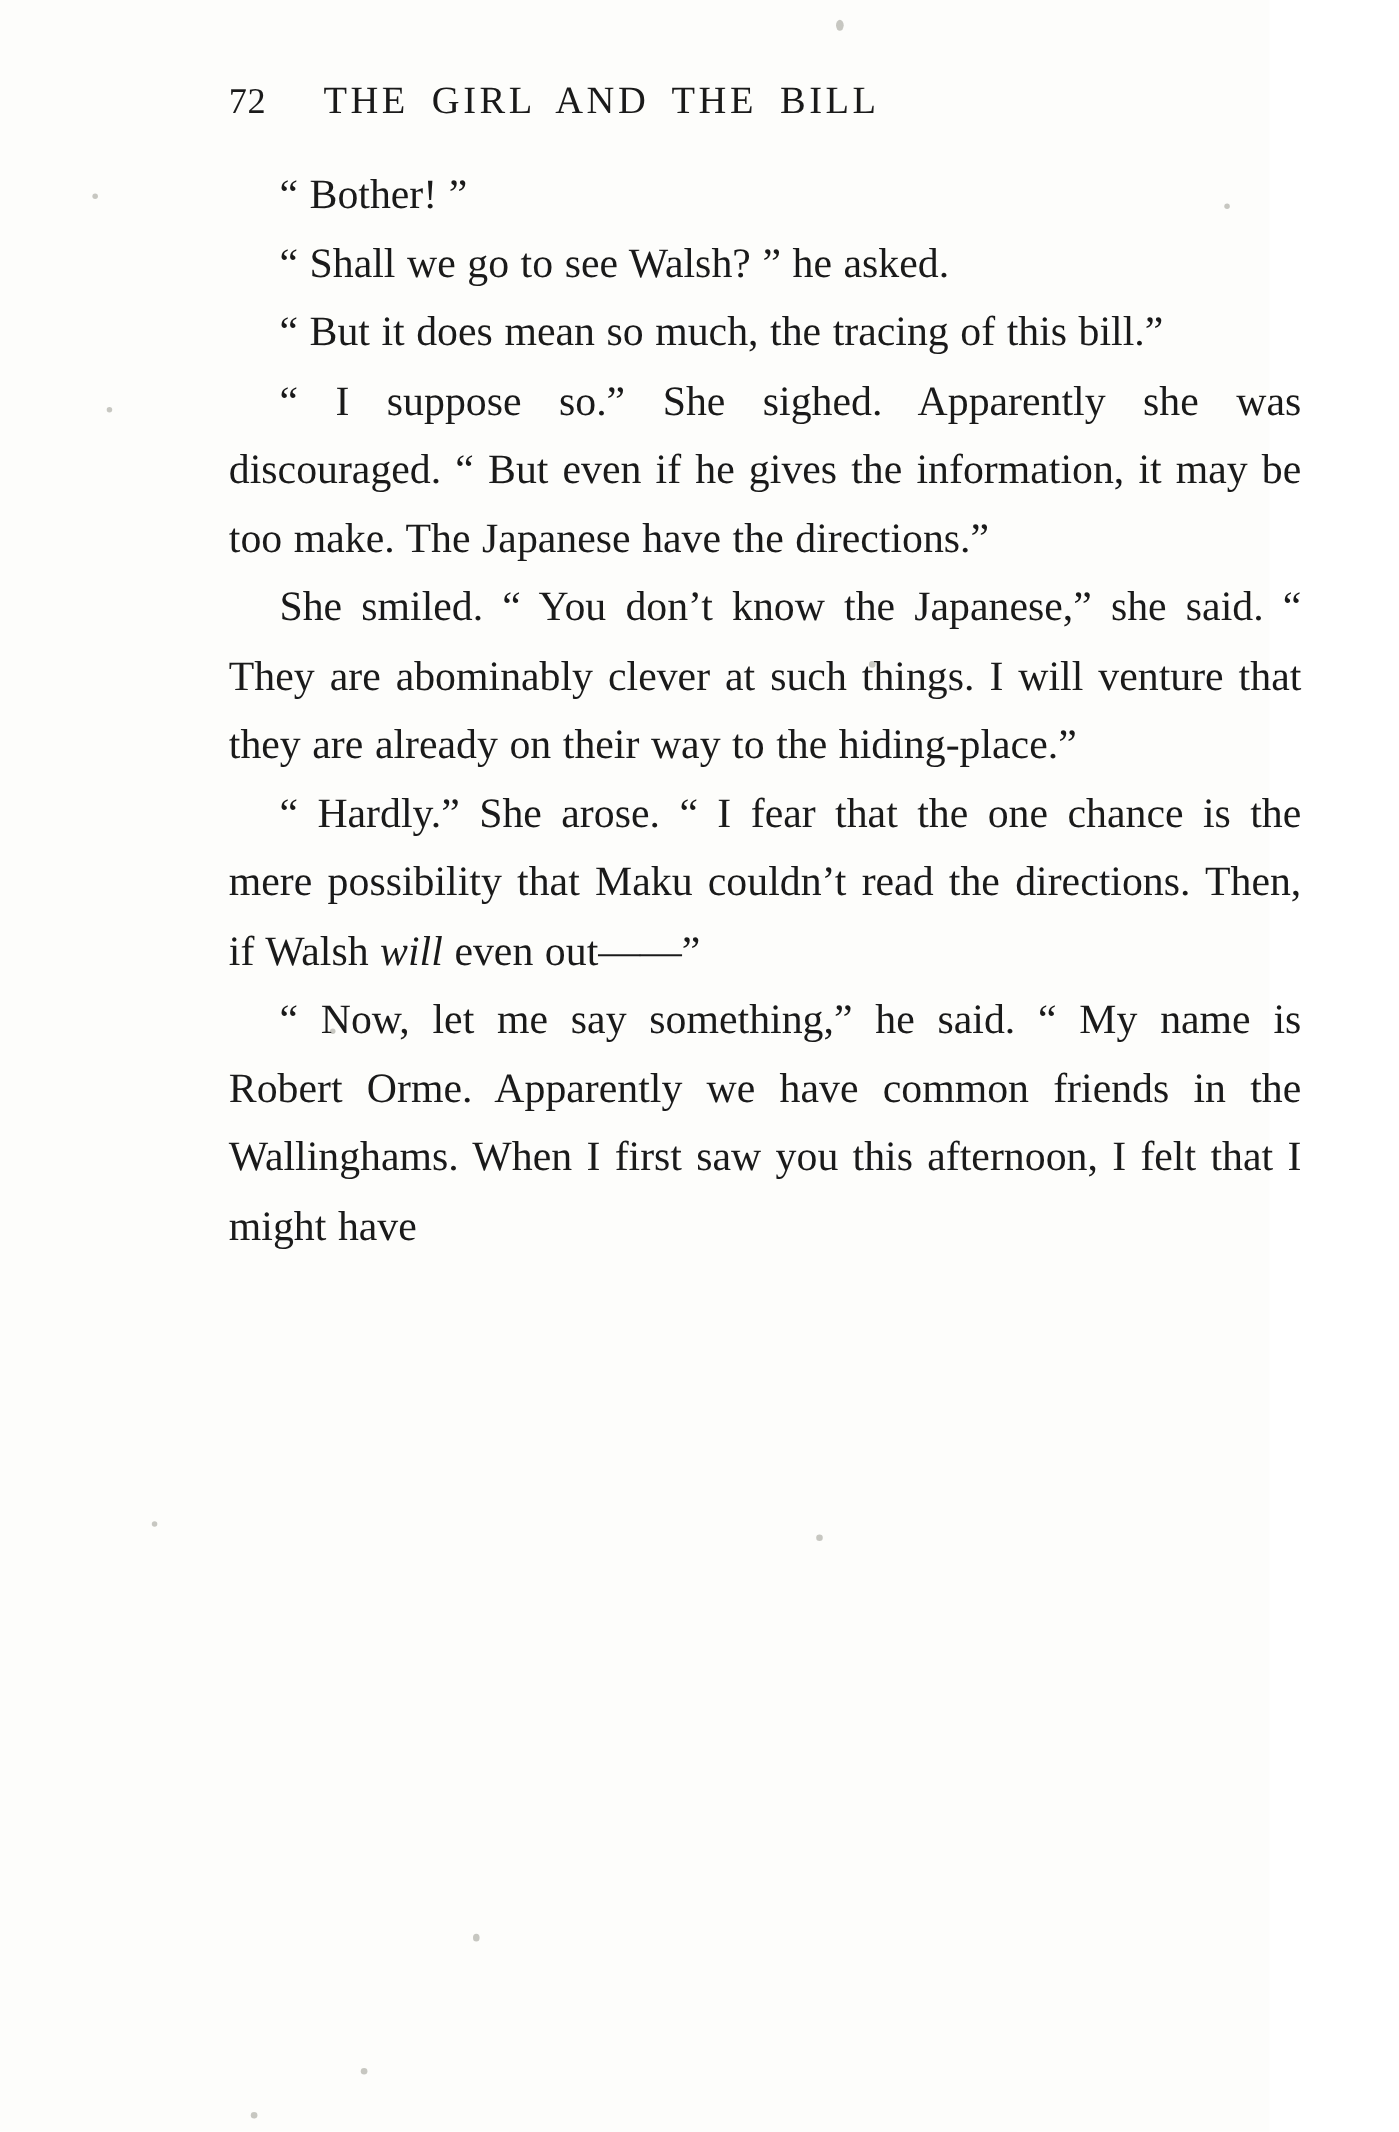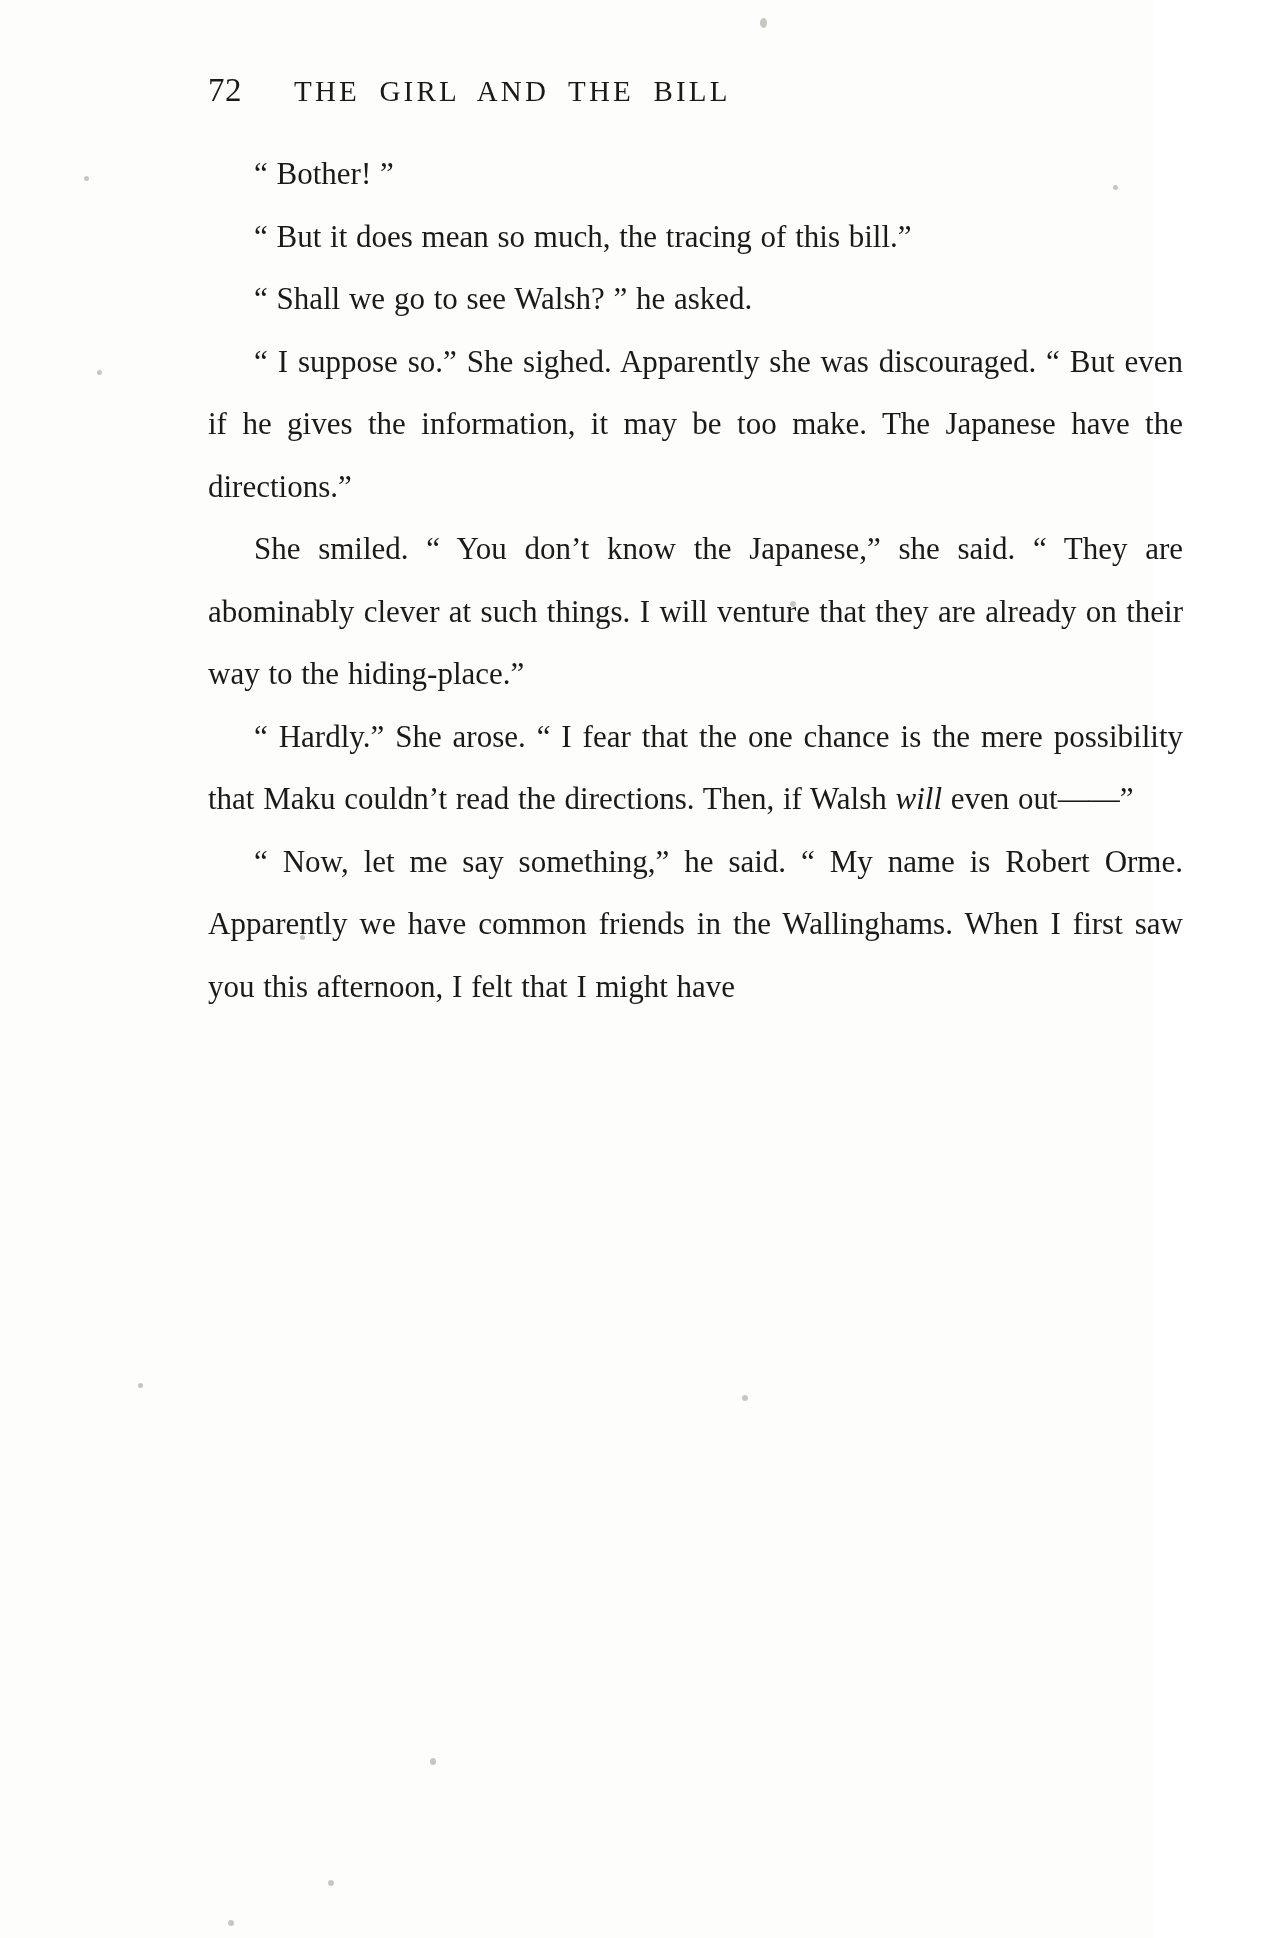--- a/index.html
+++ b/index.html
@@ -44,26 +44,26 @@
     margin-bottom: 34px;
     white-space: nowrap;
   }
   .folio {
     font-size: 33px;
     letter-spacing: 0.5px;
     margin-right: 52px;
     font-family: "Liberation Serif", serif;
   }
   .running-head {
-    font-size: 29px;
+    font-size: 35px;
     letter-spacing: 3.2px;
     word-spacing: 9px;
   }
   p.para {
-    font-size: 31px;
+    font-size: 38px;
     line-height: 62.5px;
     margin: 0;
     text-align: justify;
     text-indent: 46px;
     word-spacing: 1px;
     -webkit-hyphens: none;
     hyphens: none;
   }
   p.para.nojust {
     text-align: left;
@@ -91,21 +91,21 @@
   <span class="speck" style="left:228px; top:1920px; width:6px; height:6px;"></span>
 
   <div class="text-block">
 
     <div class="header-line">
       <span class="folio">72</span>
       <span class="running-head">THE GIRL AND THE BILL</span>
     </div>
 
     <p class="para nojust">“ Bother! ”</p>
+    <p class="para nojust">“ Shall we go to see Walsh? ” he asked.</p>
     <p class="para">“ But it does mean so much, the tracing of this bill.”</p>
-    <p class="para nojust">“ Shall we go to see Walsh? ” he asked.</p>
     <p class="para">“ I suppose so.”   She sighed.   Apparently she was discouraged.   “ But even if he gives the information, it may be too make.   The Japanese have the directions.”</p>
     <p class="para">She smiled.   “ You don’t know the Japanese,” she said.   “ They are abominably clever at such things.   I will venture that they are already on their way to the hiding-place.”</p>
     <p class="para"><span>“ Hardly.”   She arose.   “ I fear that the one chance is the mere possibility that Maku couldn’t read the directions.   Then, if Walsh </span><span class="ital">will</span><span> even out——”</span></p>
     <p class="para">“ Now, let me say something,” he said.   “ My name is Robert Orme.   Apparently we have common friends in the Wallinghams.   When I first saw you this afternoon, I felt that I might have</p>
 
   </div>
 </div>
 
 </body></html>

